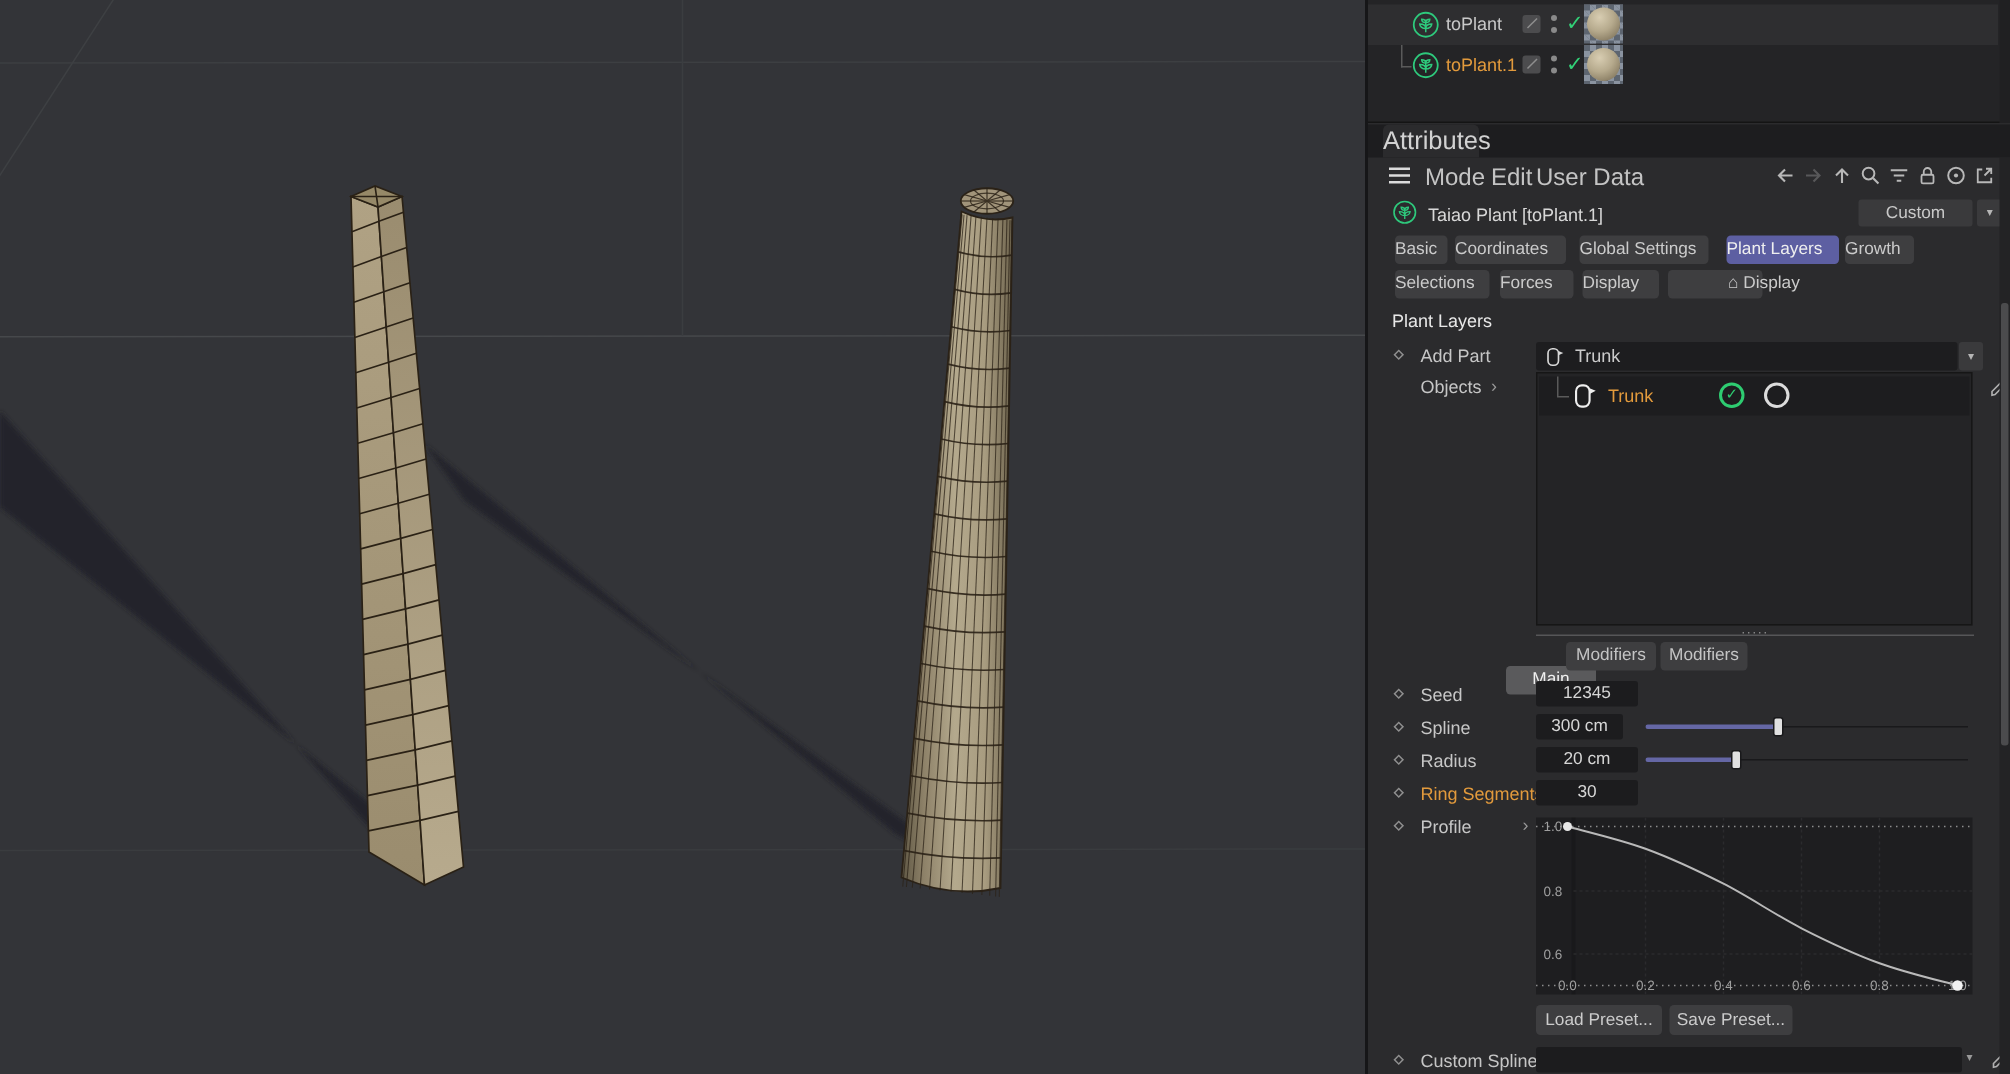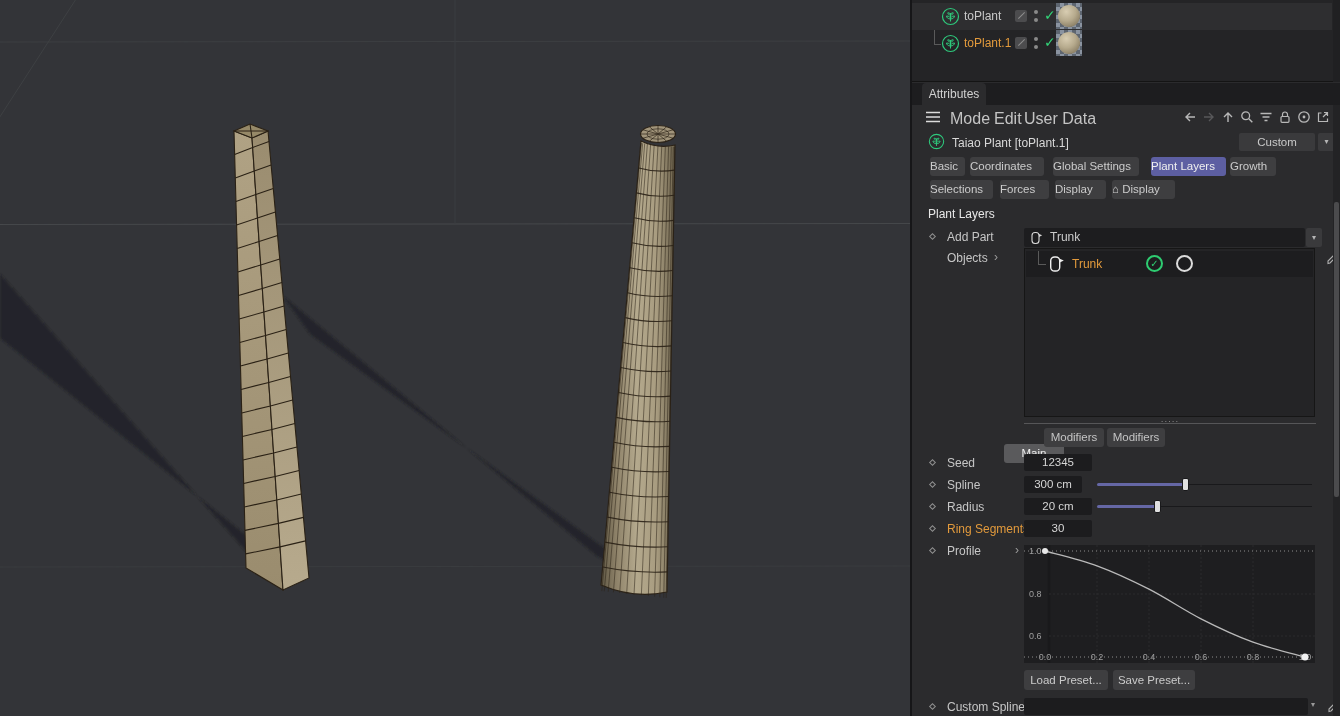--- a/index.html
+++ b/index.html
@@ -34,21 +34,21 @@
       linear-gradient(45deg,#8a93a0 25%,transparent 25%,transparent 75%,#8a93a0 75%),
       linear-gradient(45deg,#8a93a0 25%,transparent 25%,transparent 75%,#8a93a0 75%);
     background-size:8px 8px; background-position:0 0,4px 4px; }
   .mat-sphere { position:absolute; left:2px; top:2px; width:22px; height:22px; border-radius:50%;
     background:radial-gradient(circle at 38% 30%, #d8cdb2 0%, #b6aa8d 45%, #84785f 85%, #6a5f4a 100%); }
   .tree-line { background:#5a5a5a; }
 
   
   #ap-tabstrip { left:0; top:83px; width:430px; height:22px; background:#1d1d1f; }
   #ap-tab { left:10px; top:0; width:64px; height:22px; background:#2b2b2d; border-radius:4px 4px 0 0;
-    text-align:center; line-height:22px; color:#d2d2d2; font-size:12px; }
+    text-align:center; line-height:22px; color:#d2d2d2; font-size:17px; }
 
   
   .menu-item { top:110px; color:#c4c4c4; font-size:16px; }
   #nav-icons { top:108px; left:270px; width:152px; height:18px; display:flex; gap:3px; align-items:center; }
   #nav-icons svg { display:block; }
 
   
   #obj-title { left:40px; top:136px; color:#d8d8d8; font-size:12px; }
   .dd-box { background:#3a3a3c; border-radius:2px; color:#c9c9c9; font-size:11.5px; text-align:center; }
   .dd-arrow-btn { background:#3a3a3c; border-radius:2px; color:#b5b5b5; font-size:8px; text-align:center; }
@@ -313,21 +313,21 @@
 
     <div class="tabbtn" style="left:18px; top:157px; width:35px;">Basic</div>
     <div class="tabbtn" style="left:58px; top:157px; width:74px;">Coordinates</div>
     <div class="tabbtn" style="left:141px; top:157px; width:86px;">Global Settings</div>
     <div class="tabbtn active" style="left:239px; top:157px; width:75px;">Plant Layers</div>
     <div class="tabbtn" style="left:318px; top:157px; width:46px;">Growth</div>
 
     <div class="tabbtn" style="left:18px; top:180px; width:63px;">Selections</div>
     <div class="tabbtn" style="left:88px; top:180px; width:49px;">Forces</div>
     <div class="tabbtn" style="left:143px; top:180px; width:51px;">Display</div>
-    <div class="tabbtn" style="left:200px; top:180px; width:63px;"><span>⌂</span> <span>Display</span></div>
+    <div class="tabbtn" style="left:200px; top:180px; width:63px;padding-left:40px;"><span>⌂</span> <span>Display</span></div>
 
     <div class="abs section-heading" style="left:16px; top:207px;">Plant Layers</div>
 
     <span class="diamond" style="left:18px; top:234px;"></span>
     <span class="ap-label" style="left:35px; top:230px;">Add Part</span>
     <div class="abs" style="left:112px; top:228px; width:281px; height:19px; background:#1d1d1f; border-radius:2px;">
       <svg class="abs" style="left:6px; top:3px;" width="13" height="14" viewBox="0 0 13 14">
         <rect x="2" y="1.5" width="7" height="11" rx="3" stroke="#d8d8d8" stroke-width="1.1" fill="none"></rect>
         <path d="M9,3 l3.2,1.3 -3.2,1.6" fill="#d8d8d8"></path>
       </svg>

